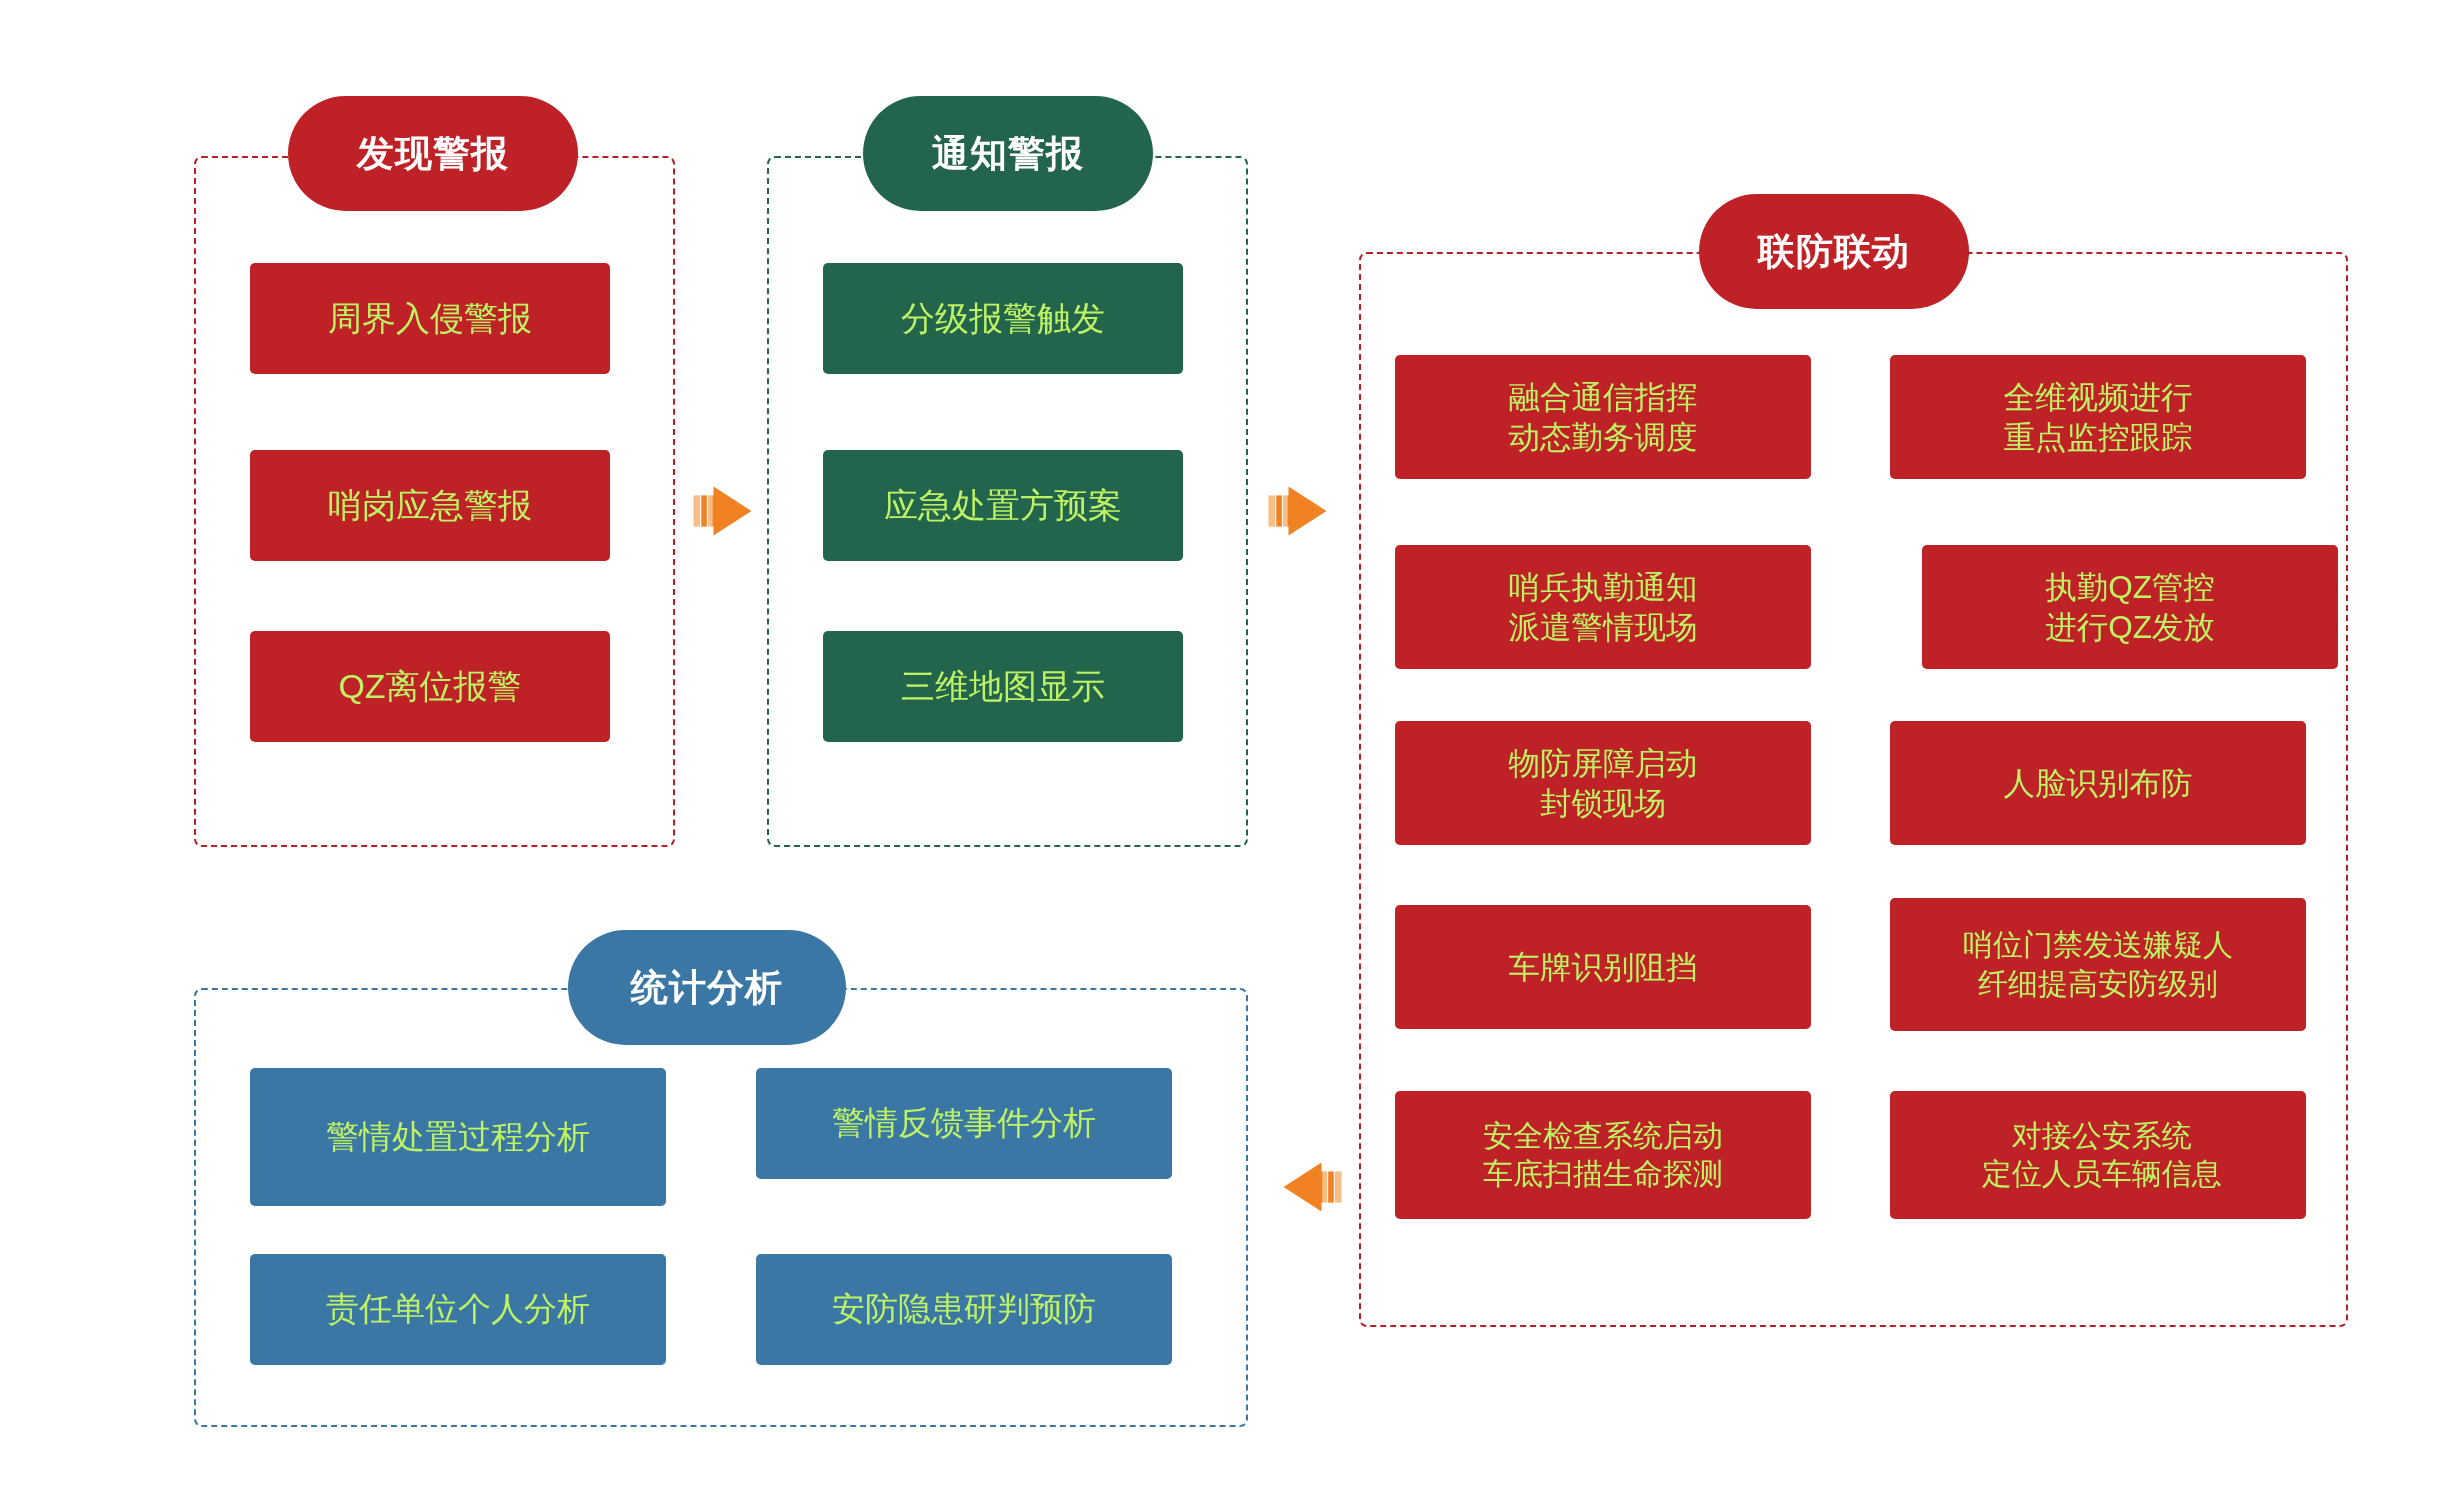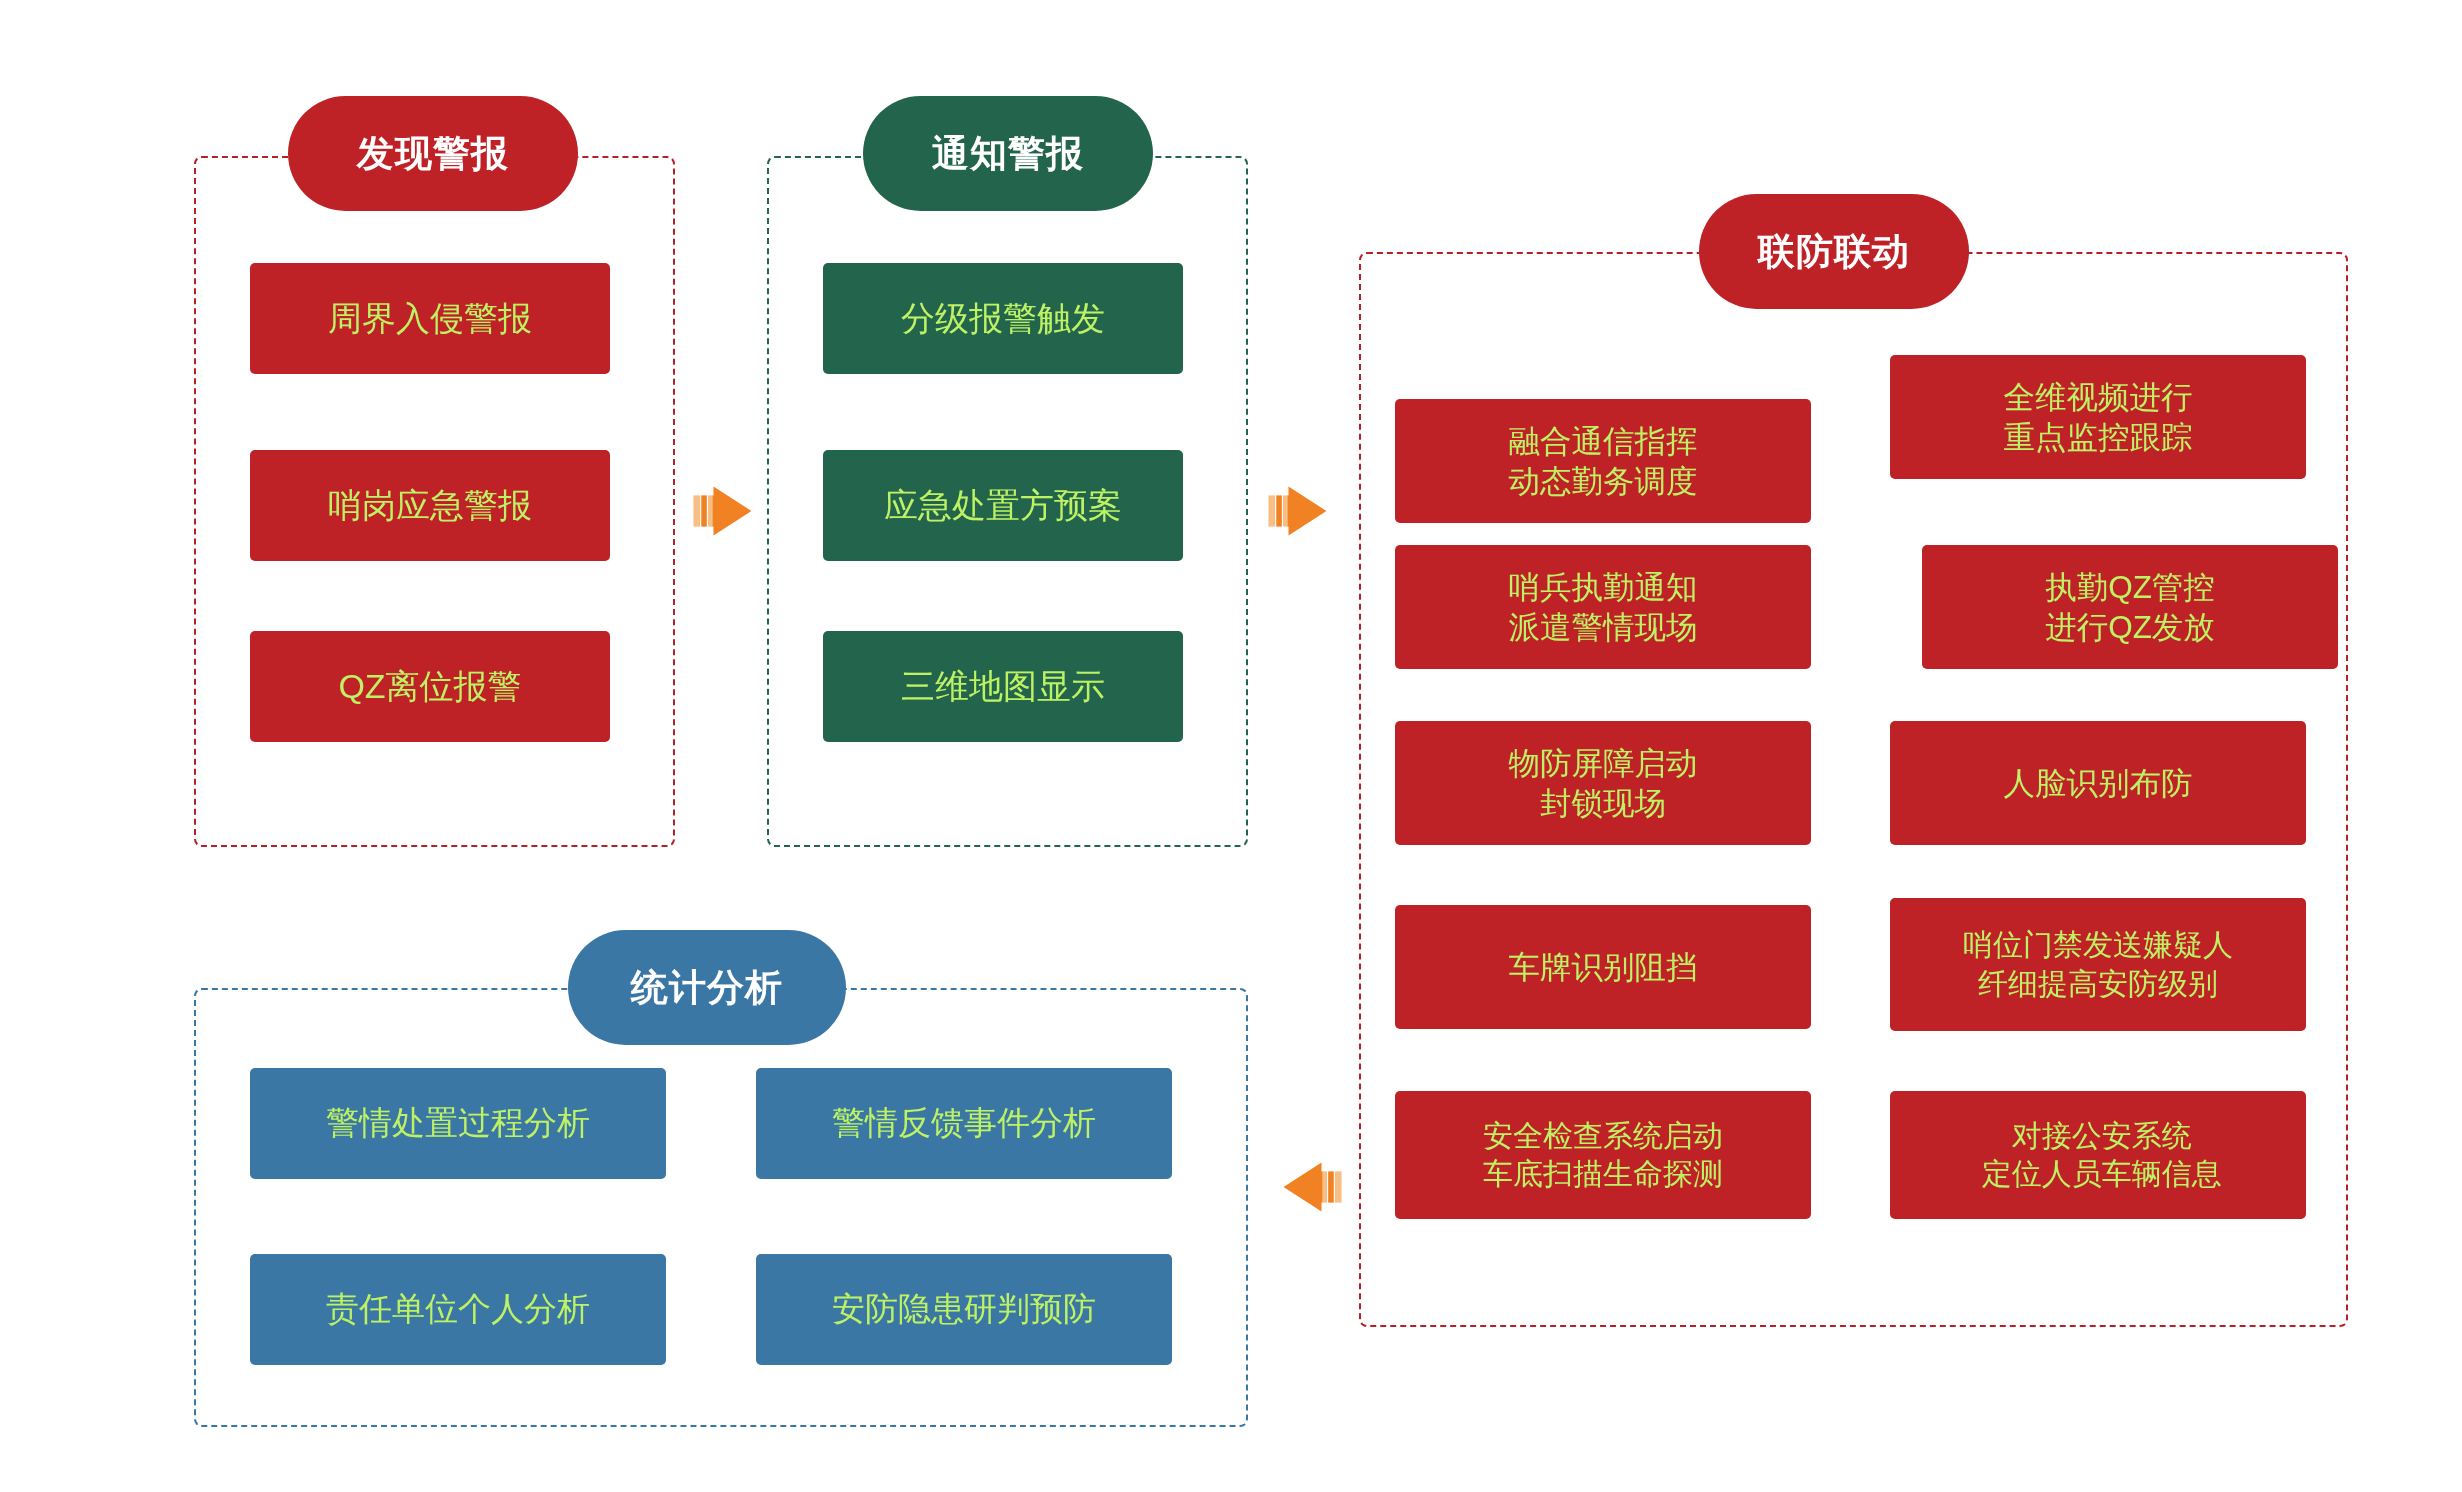--- a/index.html
+++ b/index.html
@@ -113,21 +113,21 @@
   <div class="box green" style="left:823px; top:631px; width:360px; height:111px; font-size:34px;">
     <span class="txt">三维地图显示</span>
   </div>
 
   <div class="panel red" style="left:1359px; top:252px; width:989px; height:1075px;"></div>
 
   <div class="pill red" style="left:1699px; top:194px; width:270px; height:115px; font-size:37px;">
     <span>联防联动</span>
   </div>
 
-  <div class="box red" style="left:1395px; top:355px; width:416px; height:124px; font-size:31.5px;margin-top:44px;">
+  <div class="box red" style="left:1395px; top:355px; width:416px; height:124px; font-size:31.5px;">
     <span class="txt">融合通信指挥
 动态勤务调度</span>
   </div>
   <div class="box red" style="left:1890px; top:355px; width:416px; height:124px; font-size:31.5px;">
     <span class="txt">全维视频进行
 重点监控跟踪</span>
   </div>
 
   <div class="box red" style="left:1395px; top:545px; width:416px; height:124px; font-size:31.5px;">
     <span class="txt">哨兵执勤通知
@@ -162,21 +162,21 @@
     <span class="txt">对接公安系统
 定位人员车辆信息</span>
   </div>
 
   <div class="panel blue" style="left:194px; top:988px; width:1054px; height:439px;"></div>
 
   <div class="pill blue" style="left:568px; top:930px; width:278px; height:115px; font-size:37px;">
     <span>统计分析</span>
   </div>
 
-  <div class="box blue" style="left:250px; top:1068px; width:416px; height:111px; font-size:33px;">
+  <div class="box blue" style="left:250px; top:1068px; width:416px; height:138px; font-size:33px;">
     <span class="txt">警情处置过程分析</span>
   </div>
   <div class="box blue" style="left:756px; top:1068px; width:416px; height:111px; font-size:33px;">
     <span class="txt">警情反馈事件分析</span>
   </div>
   <div class="box blue" style="left:250px; top:1254px; width:416px; height:111px; font-size:33px;">
     <span class="txt">责任单位个人分析</span>
   </div>
   <div class="box blue" style="left:756px; top:1254px; width:416px; height:111px; font-size:33px;font-family:Liberation Serif, serif;">
     <span class="txt">安防隐患研判预防</span>

